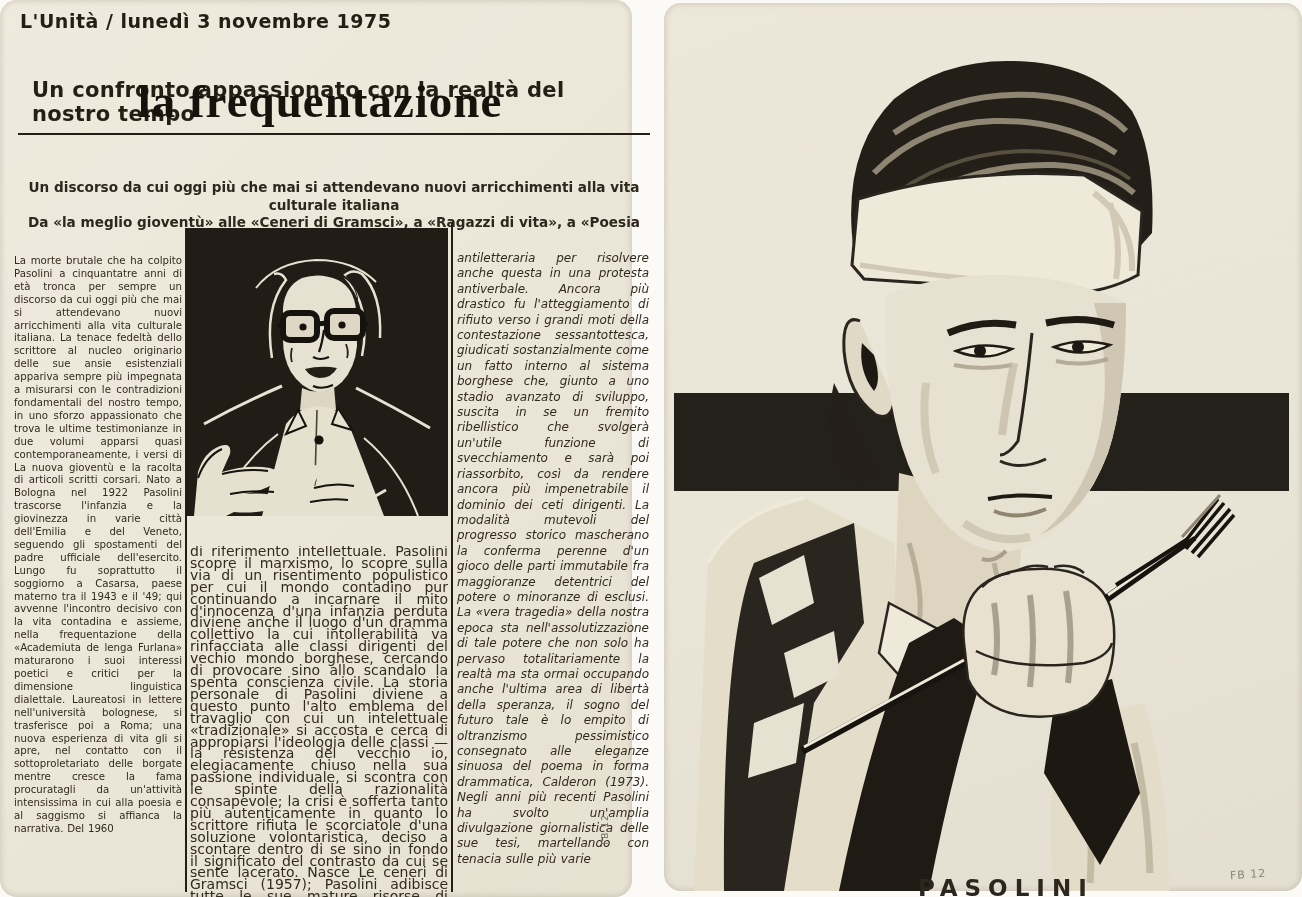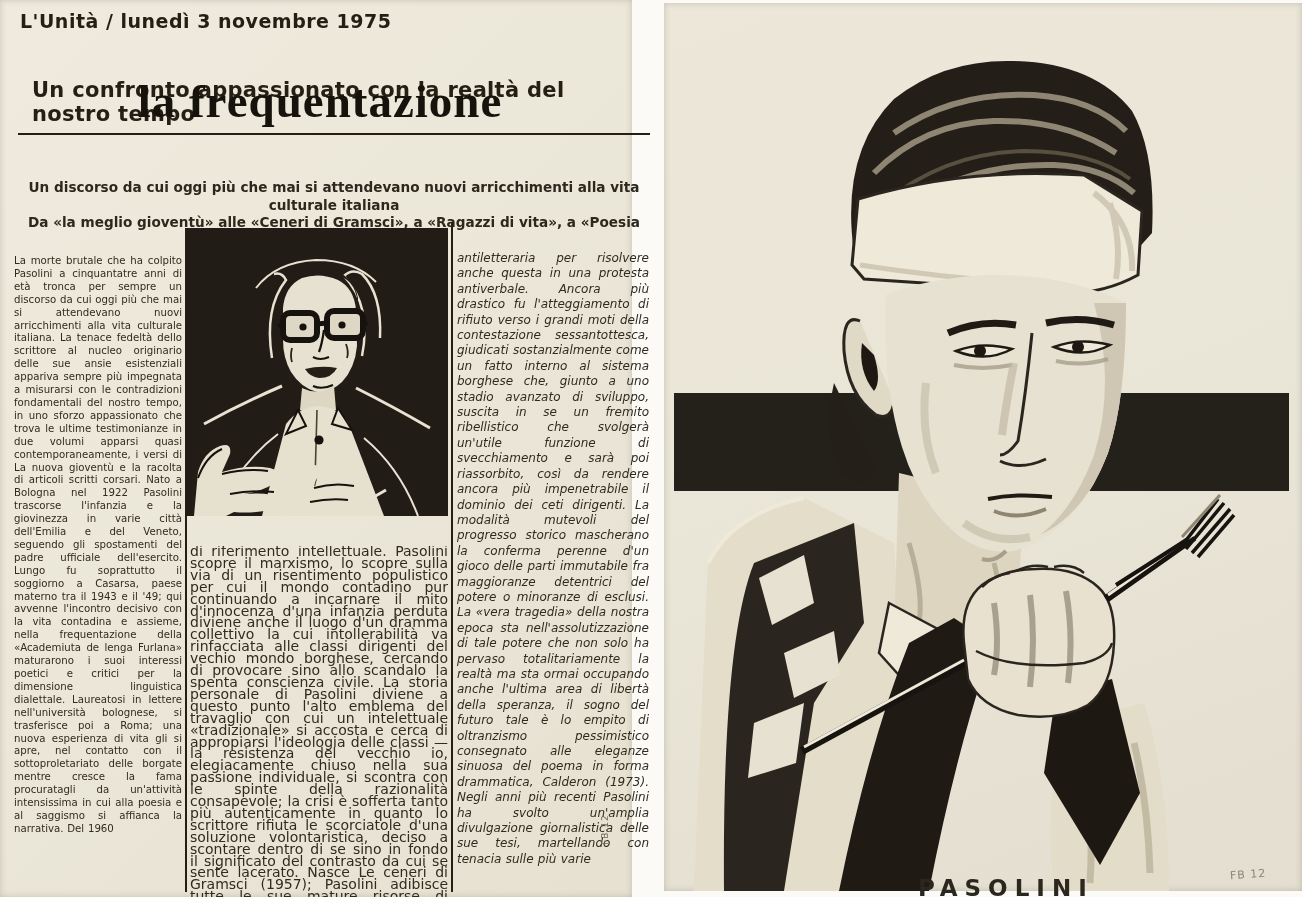--- a/index.html
+++ b/index.html
@@ -1,21 +1,21 @@
 <!DOCTYPE html>
 <html><head>
 <meta charset="utf-8">
 <style>
   html,body{margin:0;padding:0;}
   body{
     width:1302px;height:897px;position:relative;overflow:hidden;
     background:#fbfaf6;
     font-family:"DejaVu Sans",sans-serif;
   }
-  .sheet{position:absolute;box-shadow:0 0 6px rgba(90,80,60,.25) inset;}
+  .sheet{position:absolute;box-shadow:0 0 6px rgba(90,80,60,.25) inset;border-radius:17px;}
   #sheet-left{left:0;top:0;width:632px;height:897px;
     background:linear-gradient(135deg,#efeadd 0%,#ebe7d9 45%,#e6e1d1 100%);}
   #sheet-right{left:664px;top:3px;width:638px;height:888px;
     background:linear-gradient(160deg,#ece7d9 0%,#e9e5d7 50%,#e3ded0 100%);}
   #masthead{position:absolute;left:20px;top:10px;font-size:19px;font-weight:bold;
     letter-spacing:.5px;color:#241e15;}
   #kicker-wrap{position:absolute;left:18px;top:38px;width:618px;
     border-bottom:2.5px solid #241e15;padding:0 0 7px 14px;margin-top:40px;}
   #kicker{font-size:21px;font-weight:bold;color:#241e15;letter-spacing:.3px;}
   #headline{position:absolute;left:0;top:78px;width:640px;text-align:center;

